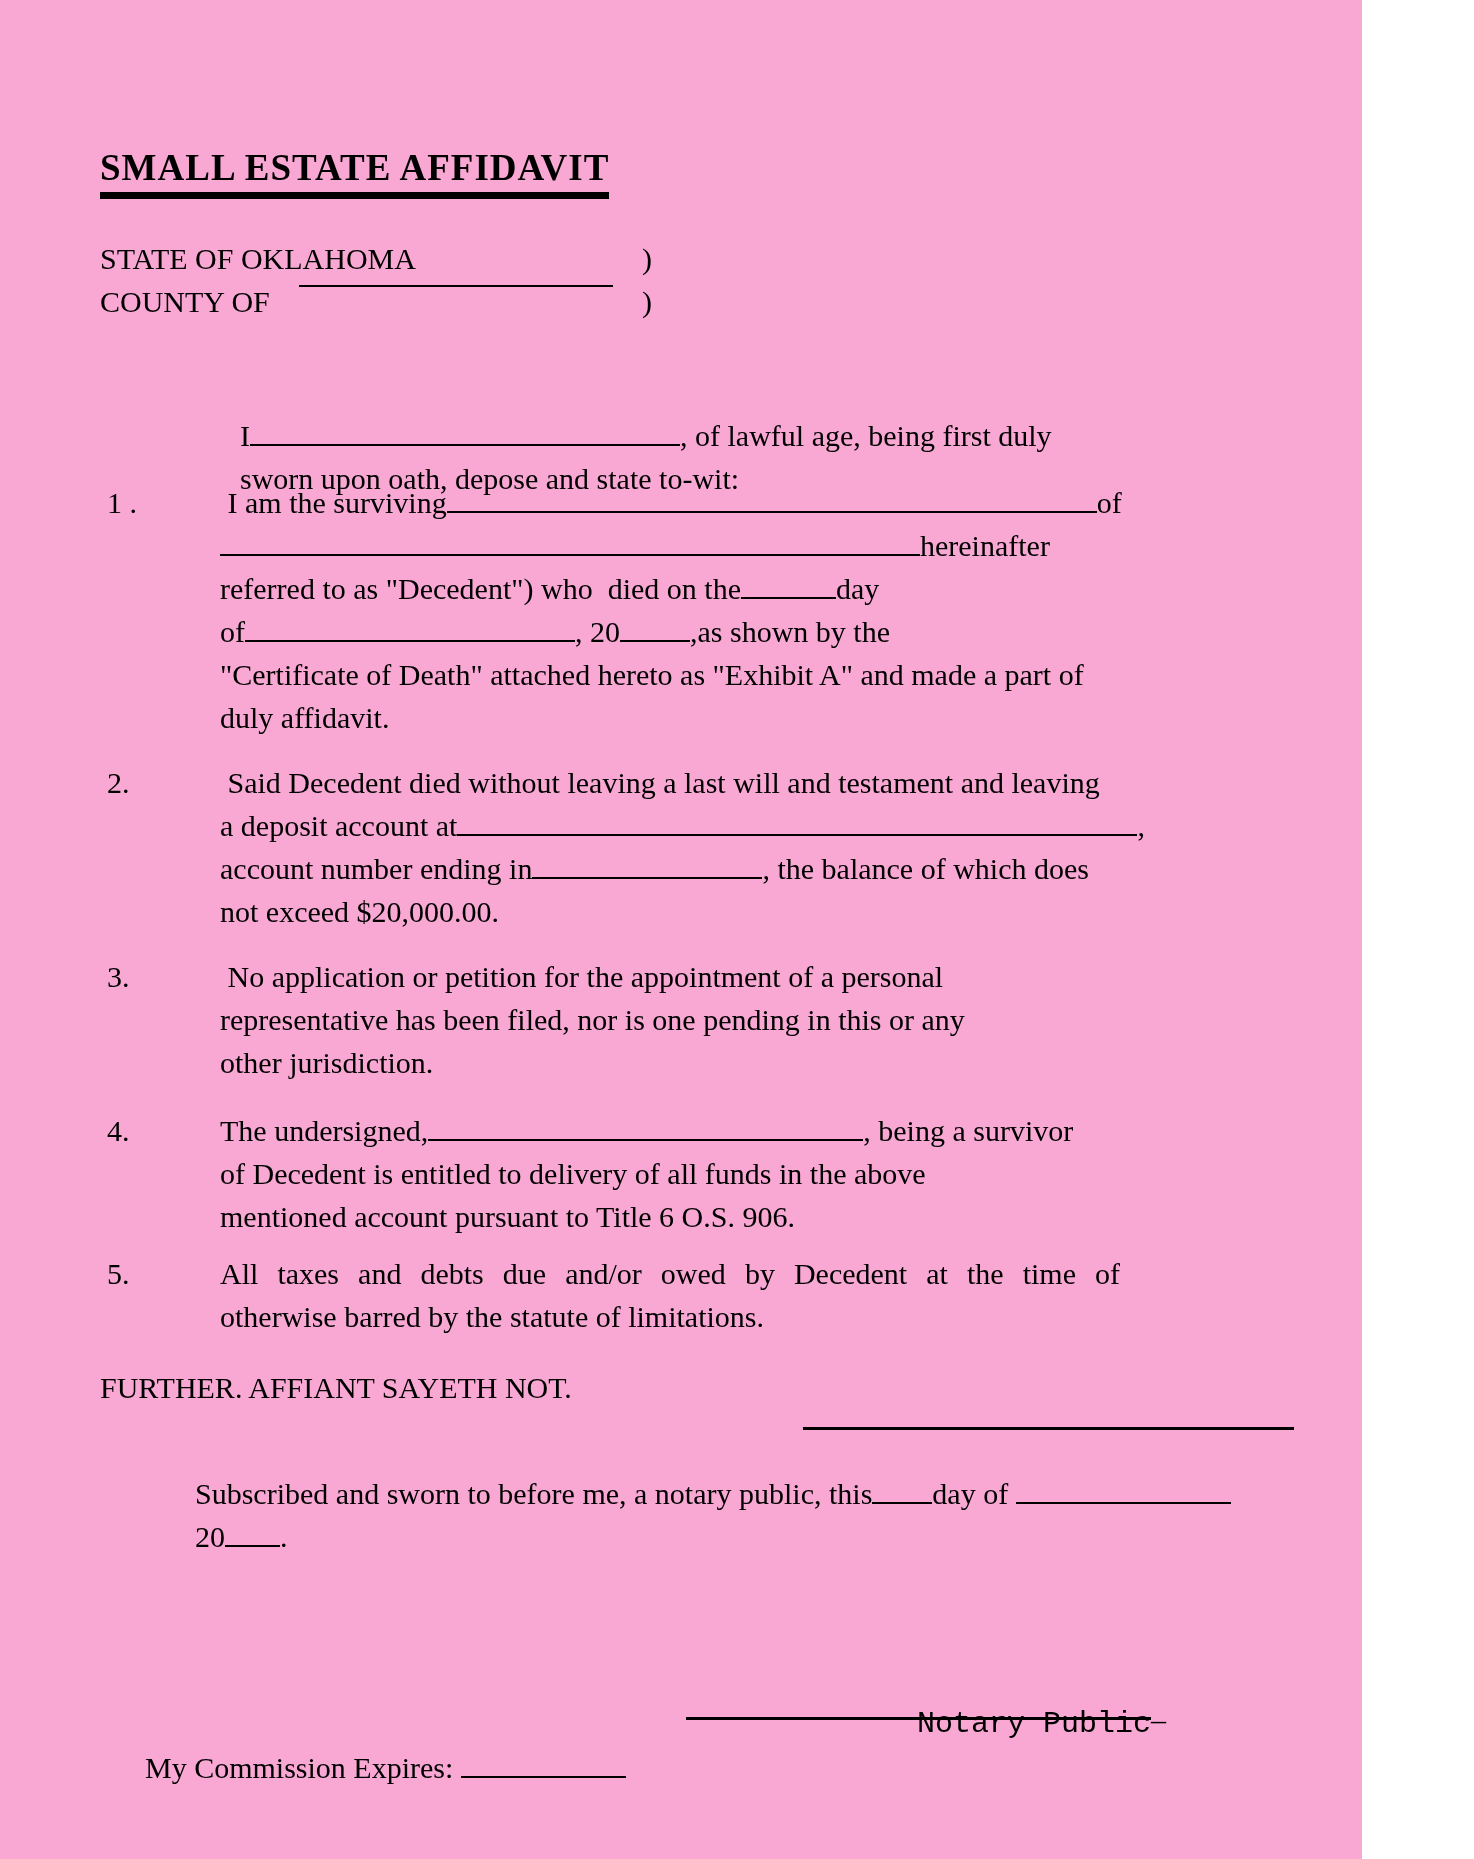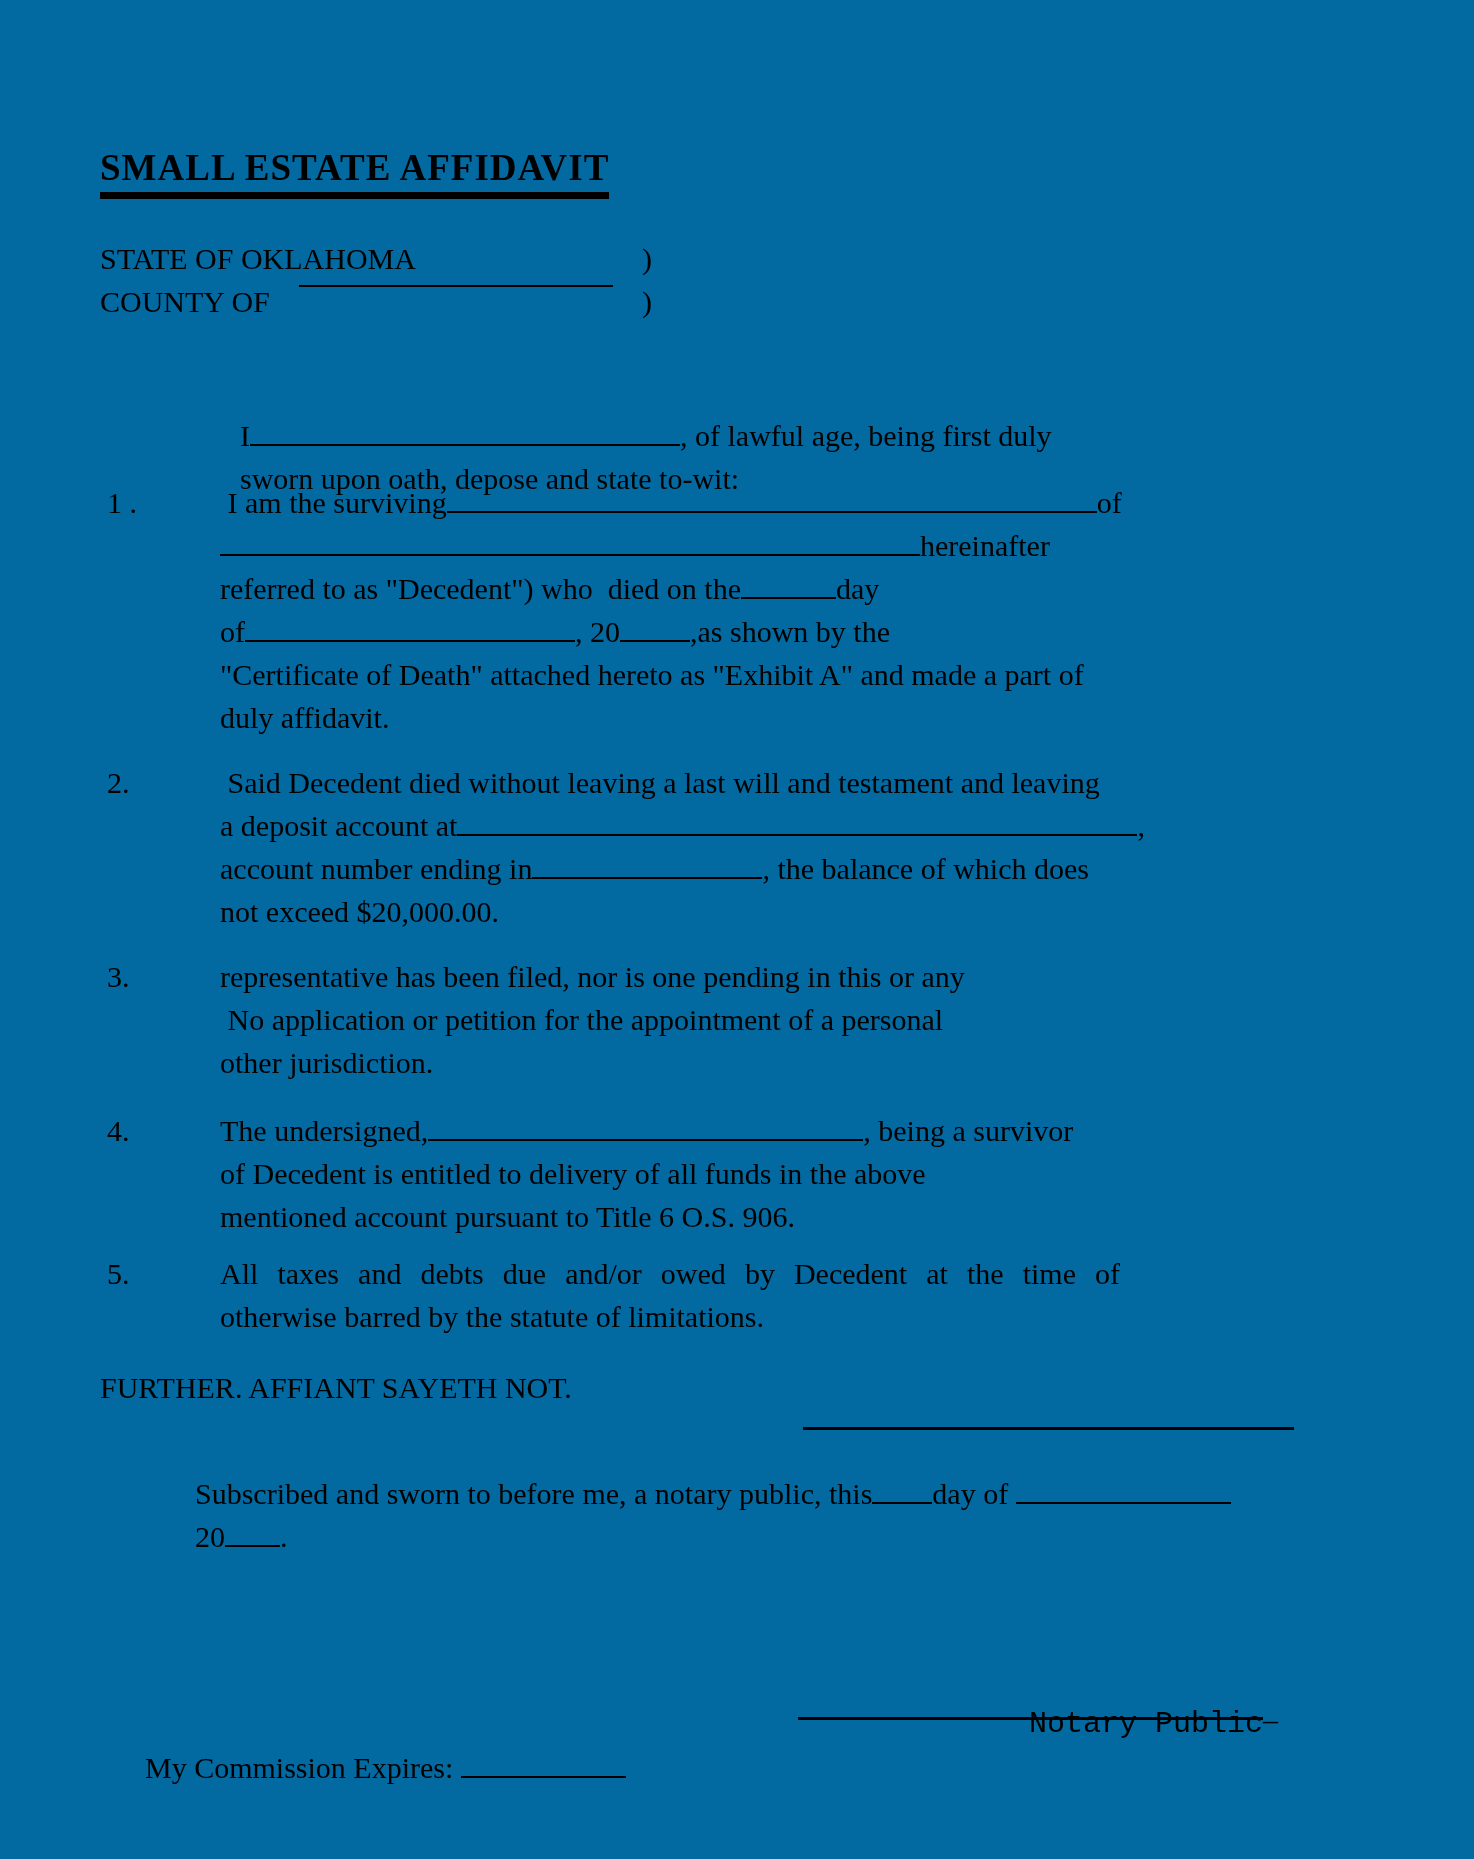--- a/index.html
+++ b/index.html
@@ -1,21 +1,21 @@
 <!DOCTYPE html>
 <html><head>
 <meta charset="utf-8">
 <style>
   html,body{margin:0;padding:0;background:#ffffff;}
   .page{
     position:relative;
-    width:1474px;height:1859px;
+    width:1362px;height:1859px;
     box-sizing:border-box;
     padding:148px 0 0 100px;
-    background:#0369a1;
+    background:#f9a8d4;
     color:#000000;
     font-family:"Liberation Serif","DejaVu Serif",serif;
     font-size:30px;line-height:43px;
     overflow:hidden;
   }
   .t{white-space:pre;}
   .line{height:43px;white-space:pre;}
   .title{
     display:inline-block;
     font-size:37px;font-weight:bold;line-height:40px;
@@ -114,22 +114,22 @@
       <div class="line"><span class="t"> Said Decedent died without leaving a last will and testament and leaving</span></div>
       <div class="line"><span class="t">a deposit account at</span><span class="blank bl-p2a"></span><span class="t">,</span></div>
       <div class="line"><span class="t">account number ending in</span><span class="blank bl-p2b"></span><span class="t">, the balance of which does</span></div>
       <div class="line"><span class="t">not exceed $20,000.00.</span></div>
     </div>
   </div>
 
   <div class="para p3">
     <span class="num t">3.</span>
     <div class="ptext">
+      <div class="line"><span class="t"> No application or petition for the appointment of a personal</span></div>
       <div class="line"><span class="t">representative has been filed, nor is one pending in this or any</span></div>
-      <div class="line"><span class="t"> No application or petition for the appointment of a personal</span></div>
       <div class="line"><span class="t">other jurisdiction.</span></div>
     </div>
   </div>
 
   <div class="para p4">
     <span class="num t">4.</span>
     <div class="ptext">
       <div class="line"><span class="t">The undersigned,</span><span class="blank bl-p4a"></span><span class="t">, being a survivor</span></div>
       <div class="line"><span class="t">of Decedent is entitled to delivery of all funds in the above</span></div>
       <div class="line"><span class="t">mentioned account pursuant to Title 6 O.S. 906.</span></div>

